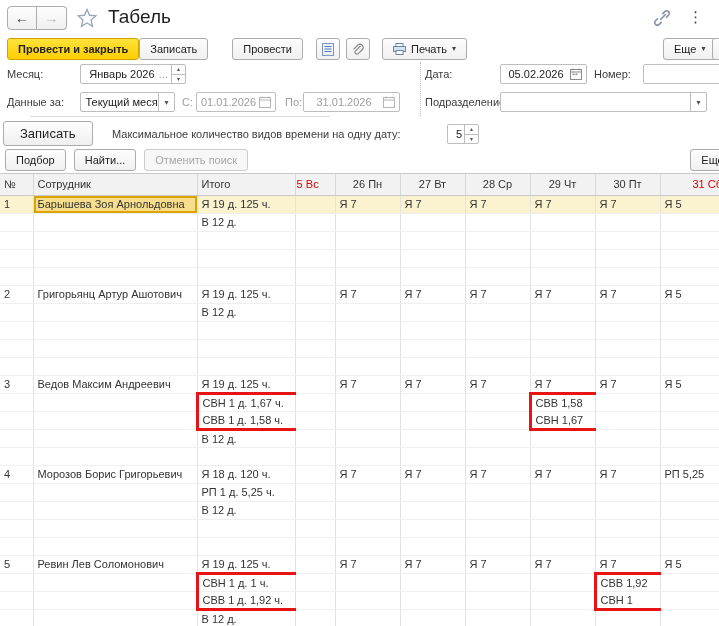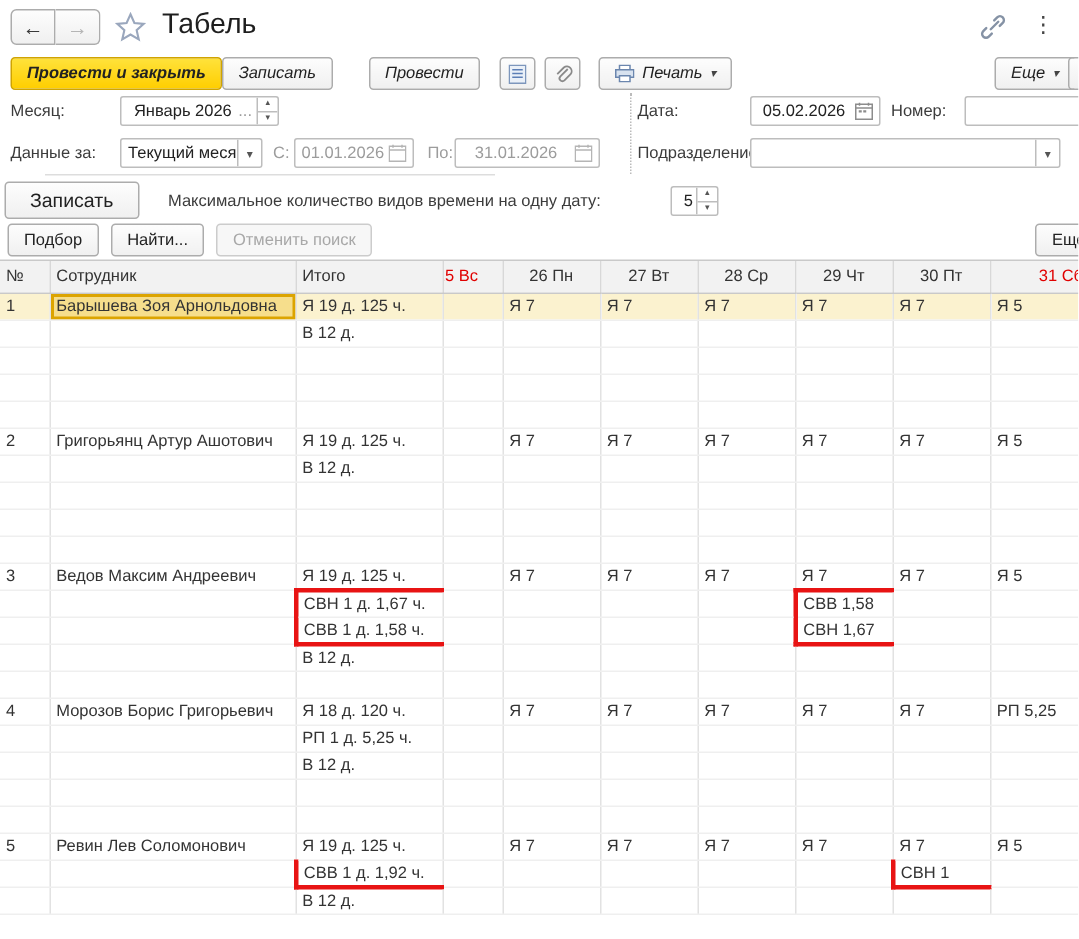--- a/index.html
+++ b/index.html
@@ -16,21 +16,21 @@
     width:30px; height:24px; border:1px solid #ACACAC; background:linear-gradient(#FDFDFD,#F0F0F0);
     display:flex; align-items:center; justify-content:center; font-size:14px; font-weight:bold; cursor:pointer;
   }
   .navbtn.back { border-radius:4px 0 0 4px; color:#3A3A3A; }
   .navbtn.fwd  { border-radius:0 4px 4px 0; border-left:none; color:#B5B5B5; }
   .star { position:absolute; left:76px; top:7px; width:22px; height:22px; }
   .page-title { position:absolute; left:108px; top:6px; font-size:19px; color:#1E1E1E; }
   .linkicon { position:absolute; left:652px; top:8px; width:20px; height:20px; }
   .kebab { position:absolute; left:688px; top:6px; font-size:15px; color:#444; letter-spacing:0; line-height:22px; cursor:pointer; width:14px; text-align:center;}
   
-  .toolbar { position:absolute; top:38px; left:0; width:719px; height:24px; display:flex; align-items:flex-start;font-style:italic; }
+  .toolbar { position:absolute; top:38px; left:0; width:719px; height:24px; display:flex; align-items:flex-start; }
   .btn {
     display:inline-flex; align-items:center; justify-content:center; height:22px;
     padding:0 10px; border:1px solid #ACACAC; border-radius:3px;
     background:linear-gradient(#FDFDFD,#F0F0F0); font-size:11px; color:#222; cursor:pointer; white-space:nowrap;
   }
   .btn.primary { background:linear-gradient(#FFE23B,#FFCE00); border-color:#D0A400; font-weight:bold; }
   .btn.icon-btn { width:24px; padding:0; }
   .btn.disabled { color:#A8A8A8; border-color:#CCCCCC; background:#F7F7F7; cursor:default; }
   .caret { font-size:8px; color:#444; margin-left:5px; line-height:1; }
   
@@ -513,20 +513,32 @@
             <td class="c-day">Я 7</td>
             <td class="c-day">Я 7</td>
             <td class="c-day">Я 7</td>
             <td class="c-day">Я 7</td>
             <td class="c-day">Я 7</td>
             <td class="c-day">Я 5</td>
           </tr>
           <tr>
             <td class="c-num"></td>
             <td class="c-emp"></td>
+            <td class="c-itogo rb-t">СВН 1 д. 1 ч.</td>
+            <td class="c-day"></td>
+            <td class="c-day"></td>
+            <td class="c-day"></td>
+            <td class="c-day"></td>
+            <td class="c-day"></td>
+            <td class="c-day rb-t">СВВ 1,92</td>
+            <td class="c-day"></td>
+          </tr>
+          <tr>
+            <td class="c-num"></td>
+            <td class="c-emp"></td>
             <td class="c-itogo rb-b">СВВ 1 д. 1,92 ч.</td>
             <td class="c-day"></td>
             <td class="c-day"></td>
             <td class="c-day"></td>
             <td class="c-day"></td>
             <td class="c-day"></td>
             <td class="c-day rb-b">СВН 1</td>
             <td class="c-day"></td>
           </tr>
           <tr>

